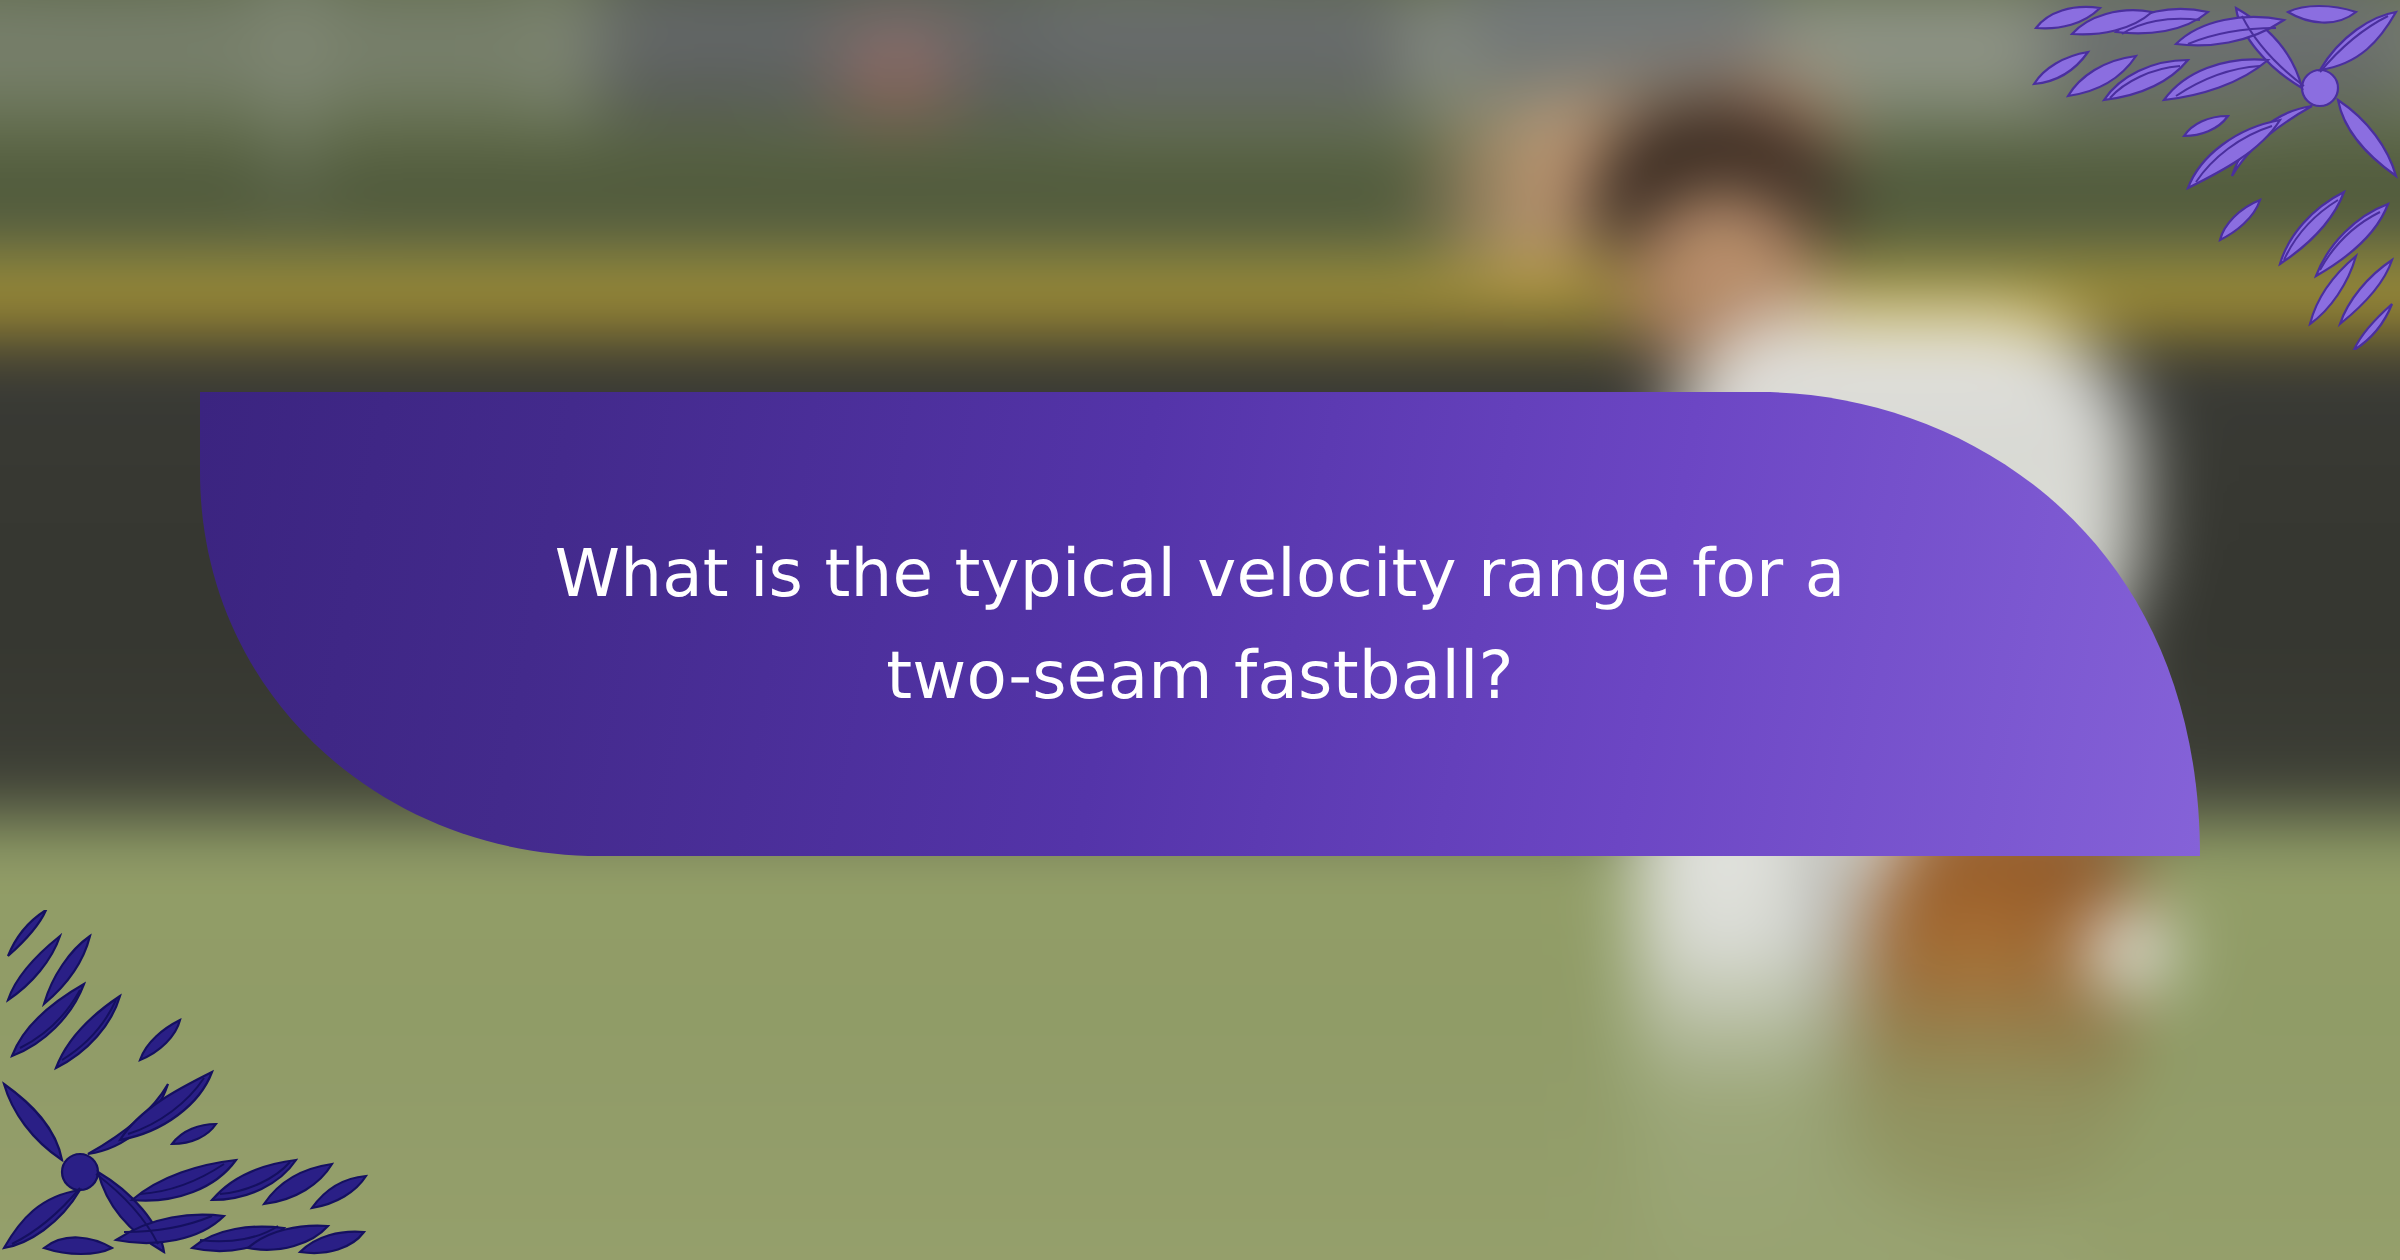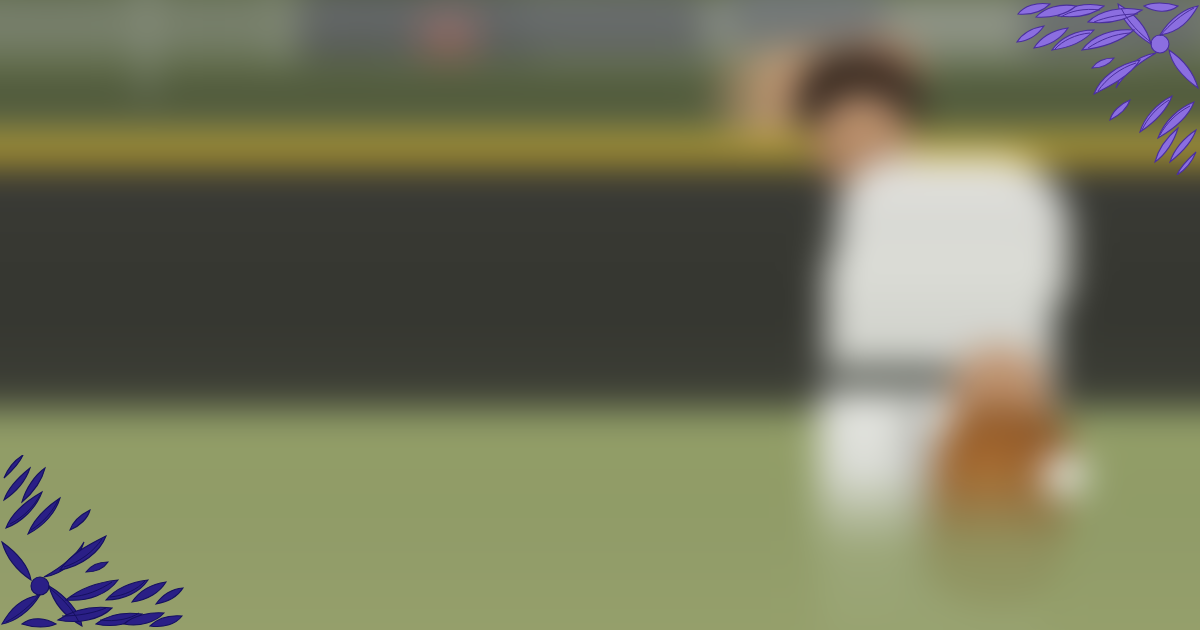--- a/index.html
+++ b/index.html
@@ -339,14 +339,17 @@
             <path d="M10 106 C 24 113, 34 124, 40 135"></path>
             <path d="M31 100 C 44 108, 53 119, 58 130"></path>
             <path d="M40 36 C 30 24, 18 14, 6 8"></path>
             <path d="M48 43 C 60 34, 72 22, 79 8"></path>
           </g>
         </g>
       </g>
     </svg>
   </div>
 
+  <div class="banner">
+    <h1 class="question-text">What is the typical velocity range for a two-seam fastball?</h1>
+  </div>
 
 </div>
 
 </body></html>

